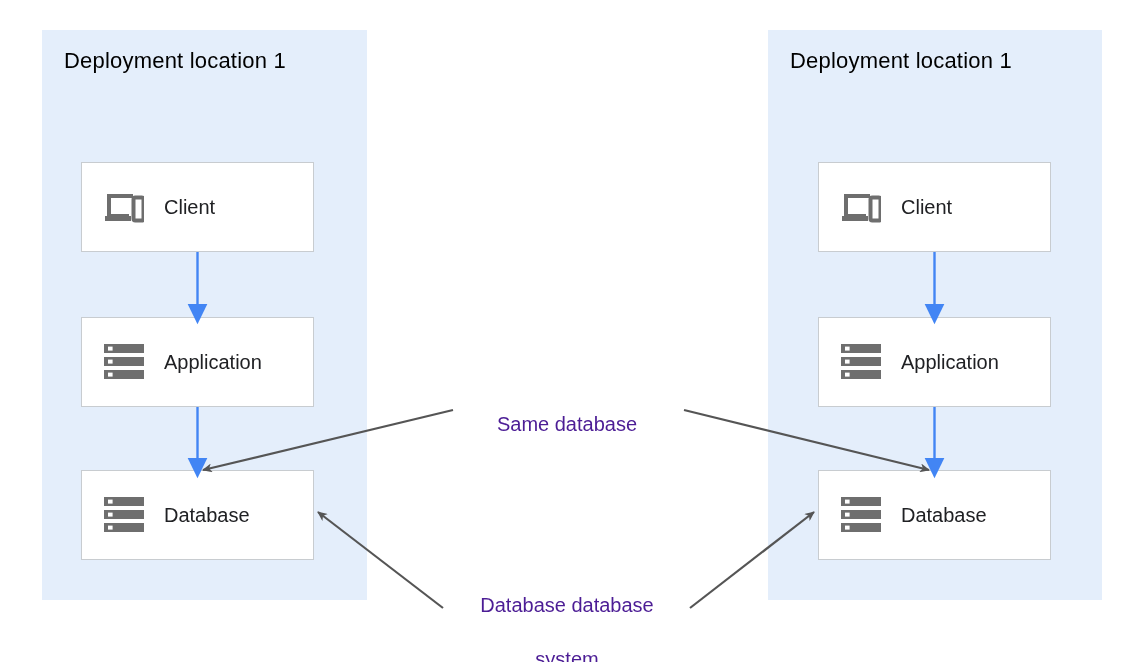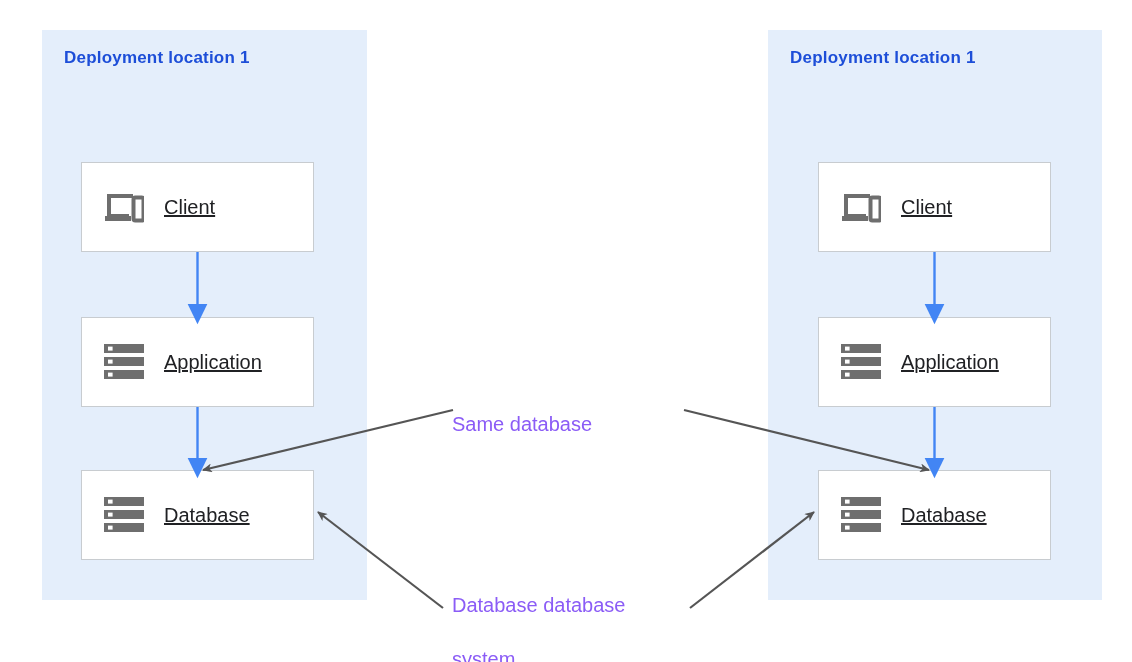--- a/index.html
+++ b/index.html
@@ -1,34 +1,34 @@
 <!DOCTYPE html>
 <html><head>
 <meta charset="utf-8">
 <style>
   html,body{margin:0;padding:0;background:#ffffff;}
   body{width:1132px;height:662px;position:relative;overflow:hidden;
        font-family:"Liberation Sans","DejaVu Sans",sans-serif;}
   #canvas{position:absolute;left:0;top:0;width:1132px;height:662px;}
 
   .zone{position:absolute;background:#e4eefb;}
-  .zone-label{position:absolute;color:#1d4ed8;font-size:17px;letter-spacing:.2px;
-              white-space:nowrap;font-weight:bold;}
+  .zone-label{position:absolute;color:#000000;font-size:22px;letter-spacing:.2px;
+              white-space:nowrap;}
 
   .node{position:absolute;background:#ffffff;border:1px solid #c8ccd0;
         box-sizing:border-box;display:flex;align-items:center;}
   .node .icon{width:44px;height:44px;margin-left:20px;flex:0 0 auto;
               display:flex;align-items:center;justify-content:center;}
   .node .node-label{margin-left:18px;font-size:20px;color:#202124;
-                    white-space:nowrap;text-decoration:underline;}
+                    white-space:nowrap;}
 
   svg.edges{position:absolute;left:0;top:0;width:1132px;height:662px;
             pointer-events:none;overflow:visible;}
 
-  .ann{position:absolute;font-size:20px;color:#8b5cf6;
+  .ann{position:absolute;font-size:20px;color:#4c1d95;text-align:center;
        line-height:1.35;white-space:pre-line;}
 </style>
 </head>
 <body>
 
 <div id="canvas">
 
   <div class="zone" style="left:42px;top:30px;width:325px;height:570px;"></div>
   <div class="zone-label" style="left:64px;top:48px;">Deployment location 1</div>
 

